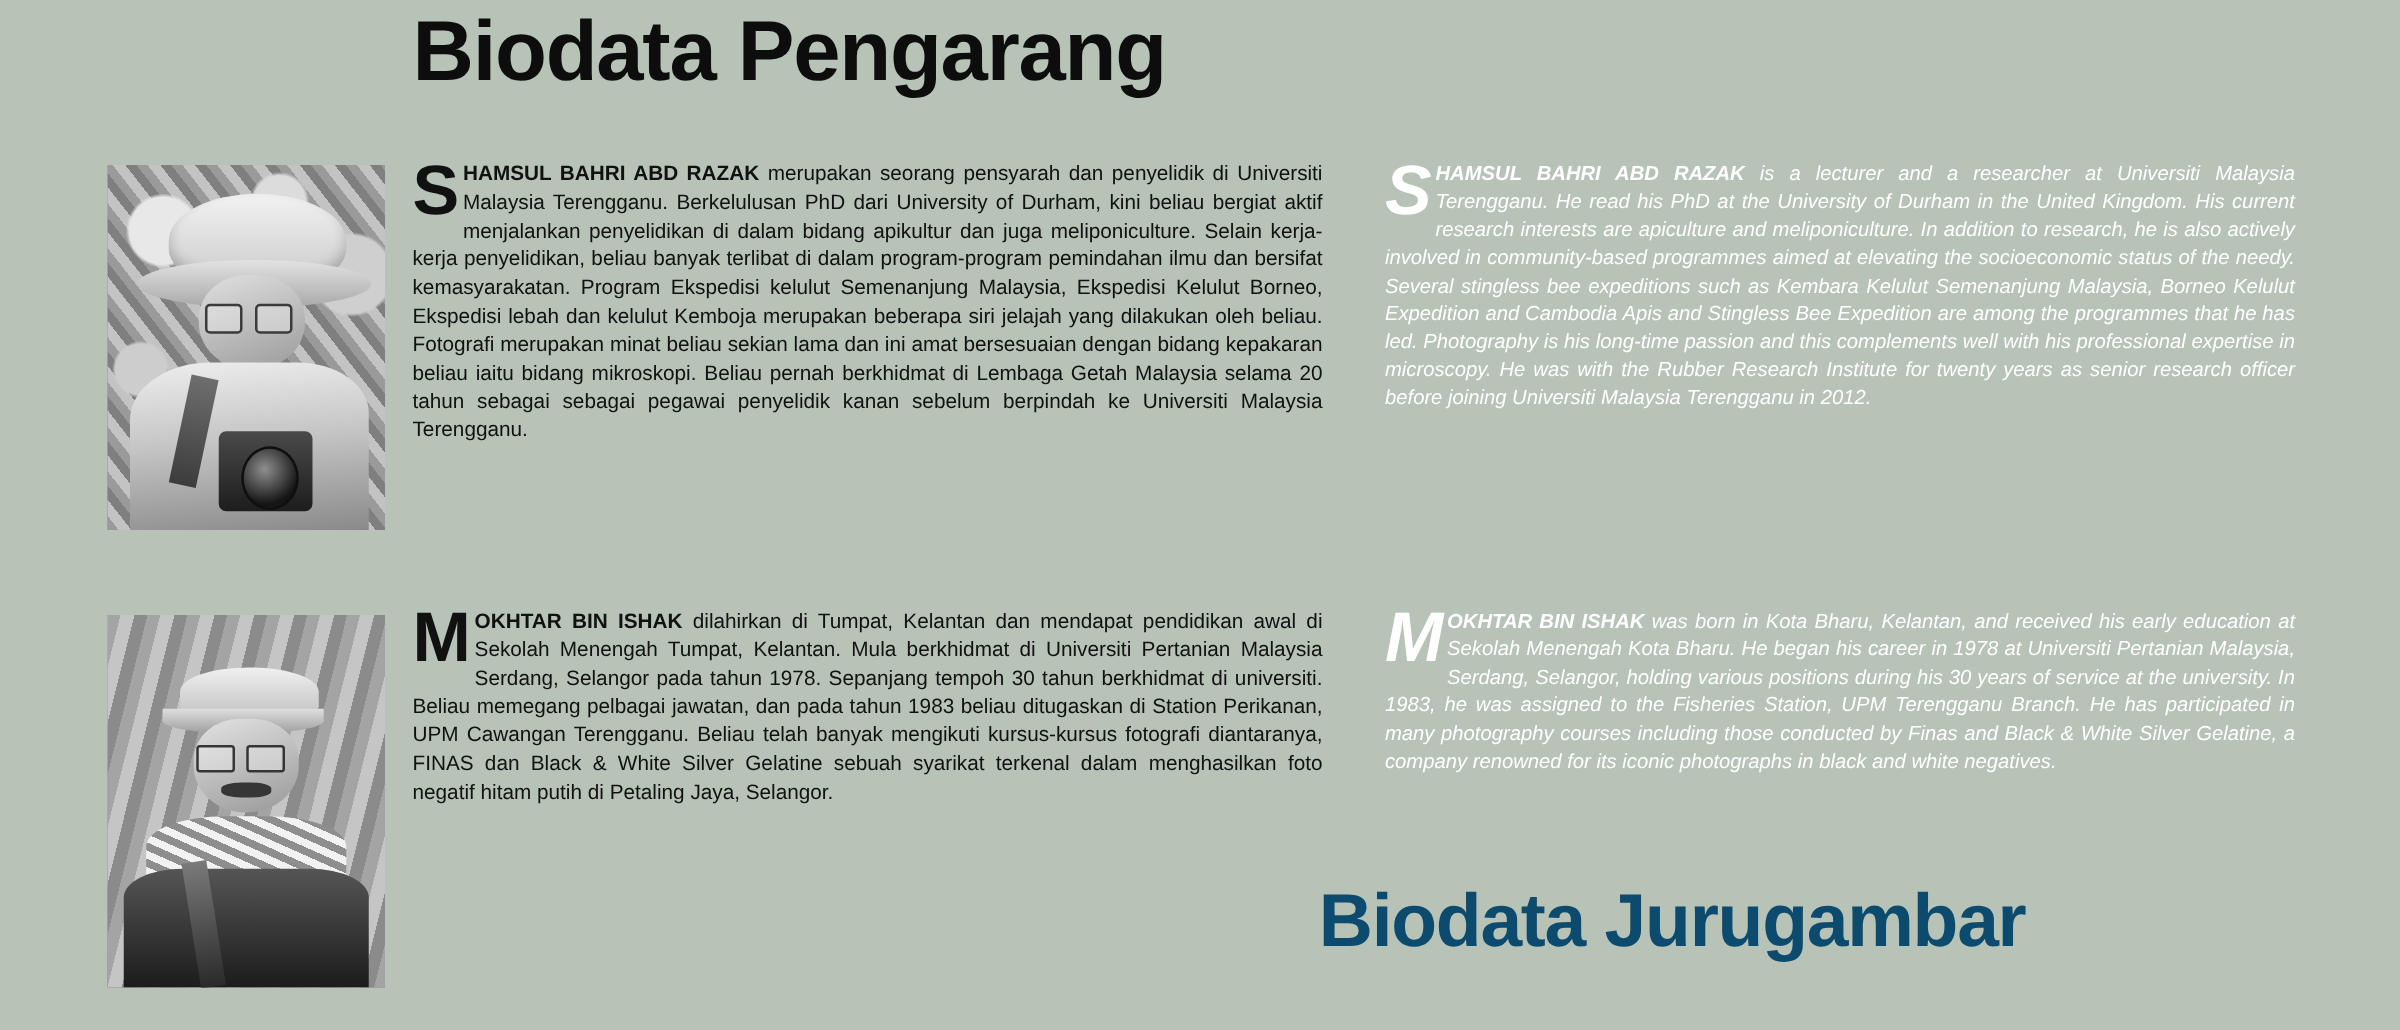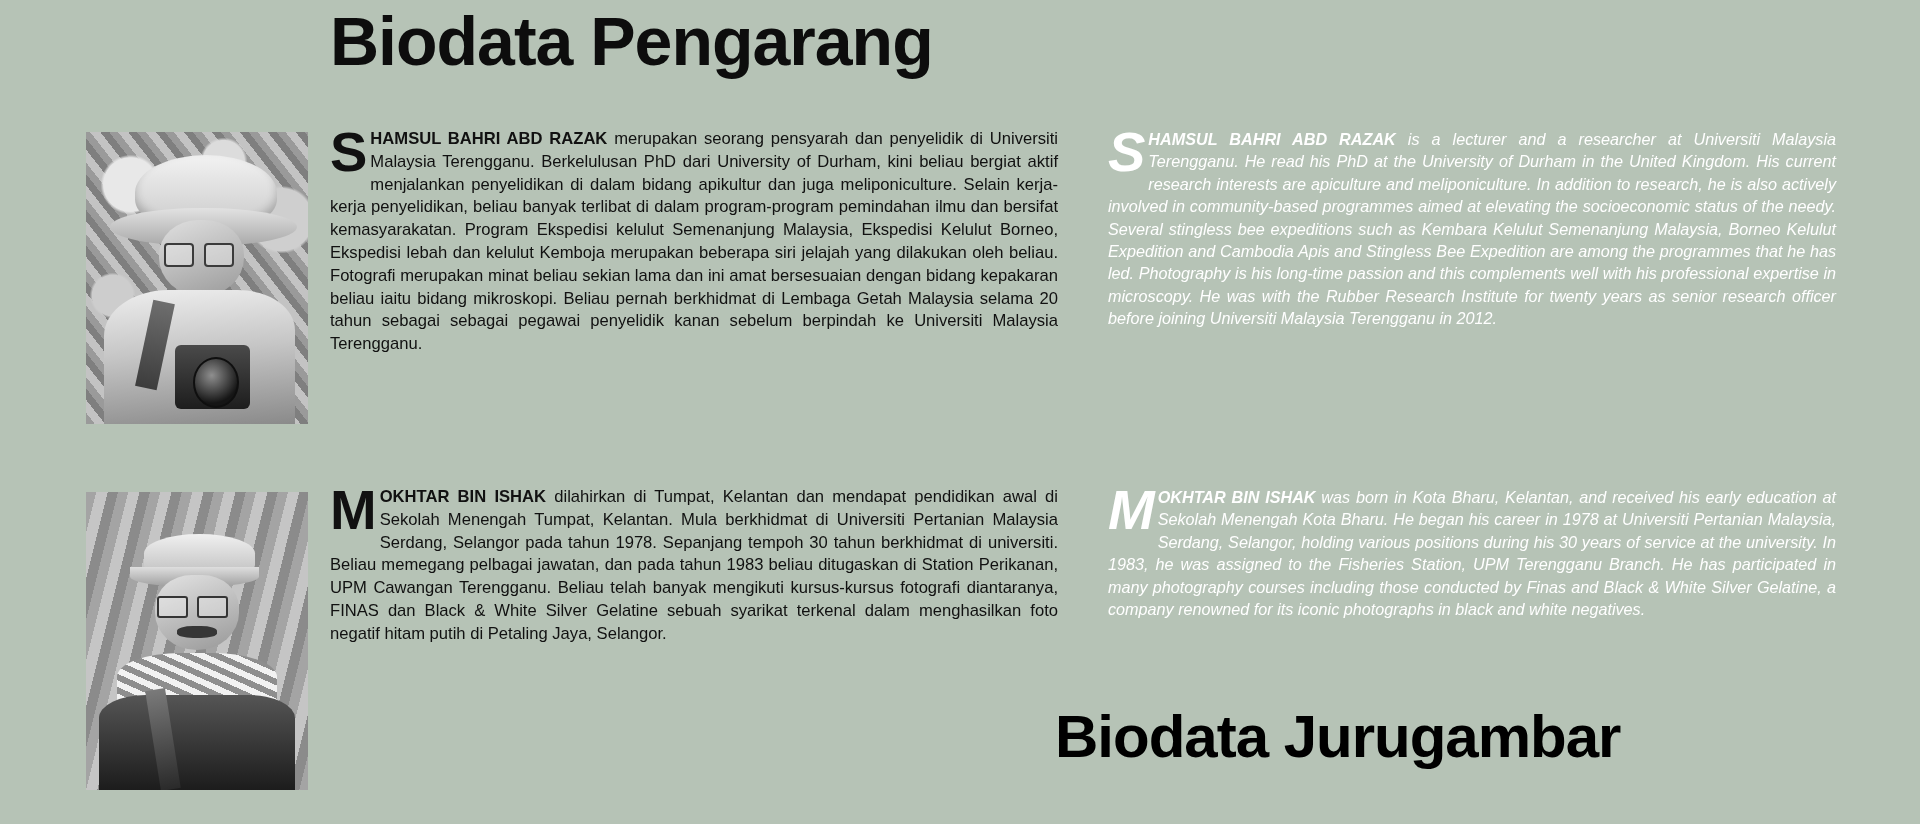--- a/index.html
+++ b/index.html
@@ -32,21 +32,21 @@
     line-height: 1.05;
     white-space: nowrap;
   }
   .title-bottom {
     position: absolute;
     left: 1055px;
     top: 705px;
     font-size: 60px;
     font-weight: bold;
     letter-spacing: -1px;
-    color: #000000;
+    color: #0c4a6e;
     line-height: 1.05;
     white-space: nowrap;
   }
 
   
   .photo {
     position: absolute;
     overflow: hidden;
     background: #8e948d;
     filter: grayscale(100%);

